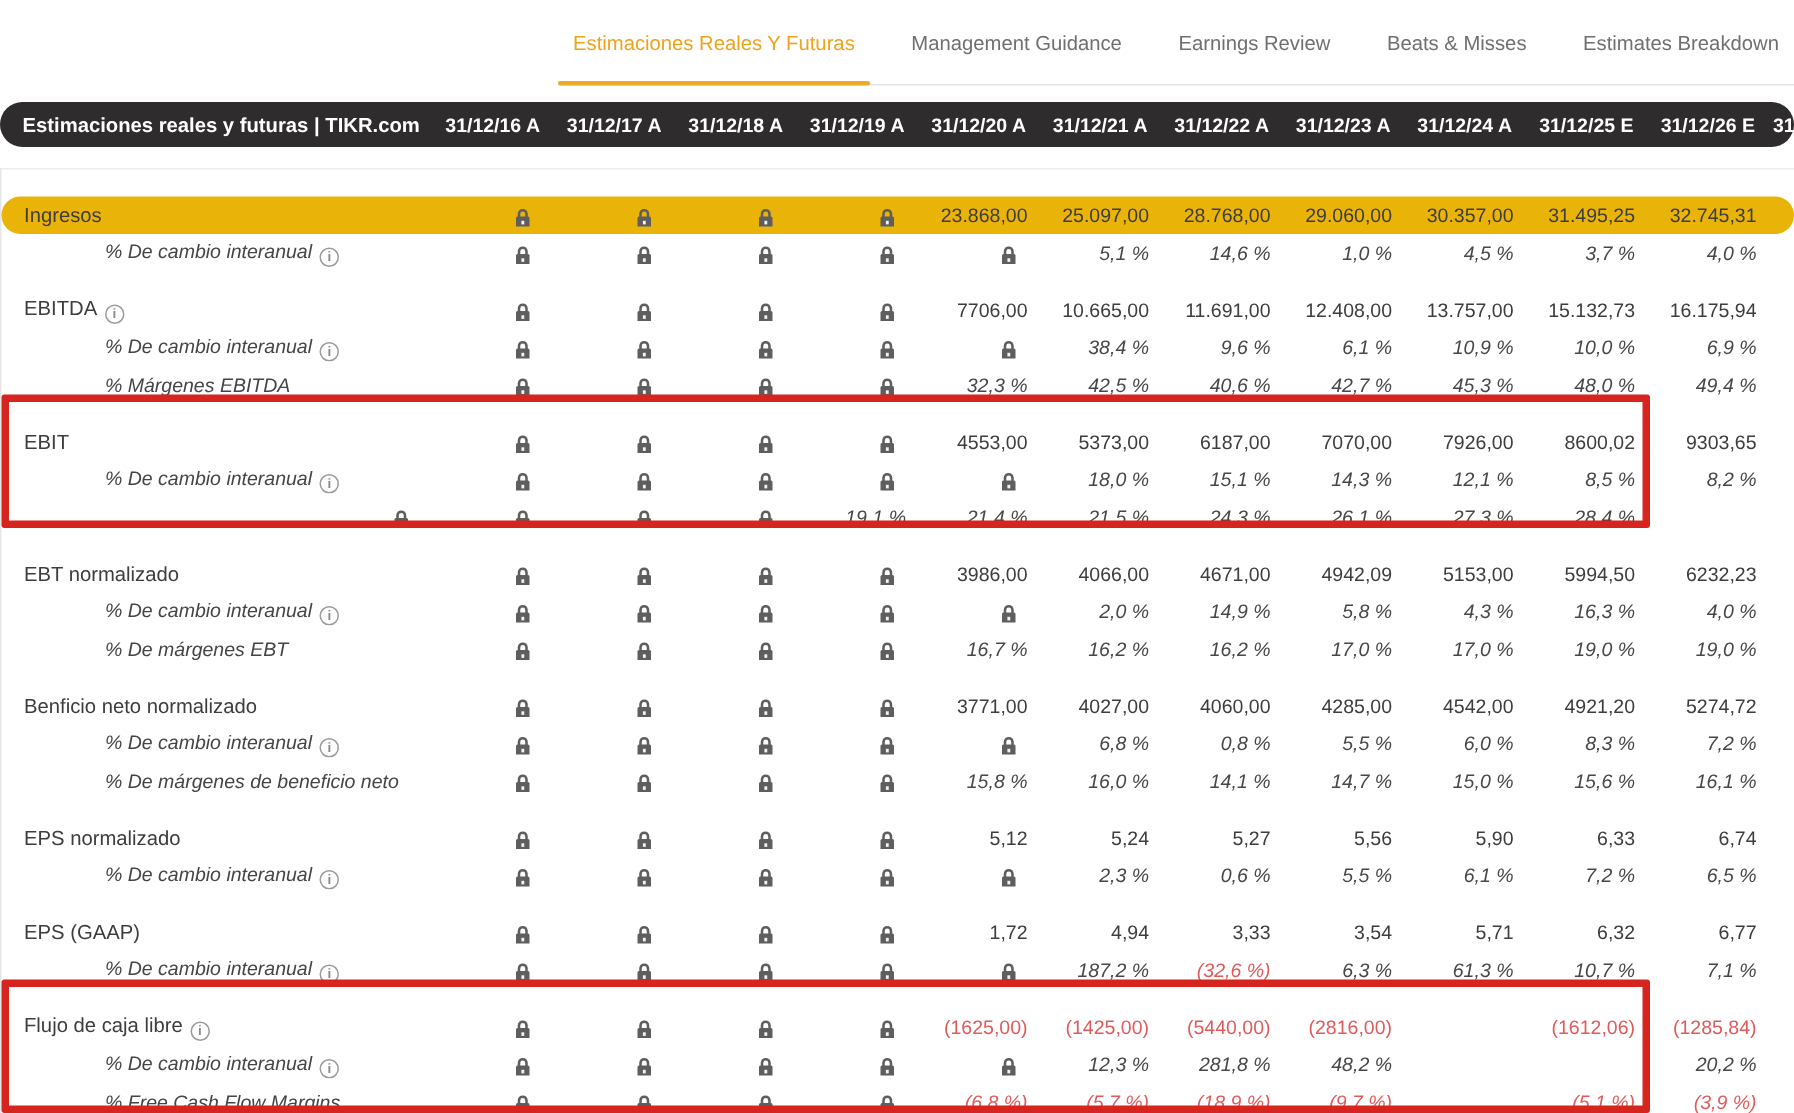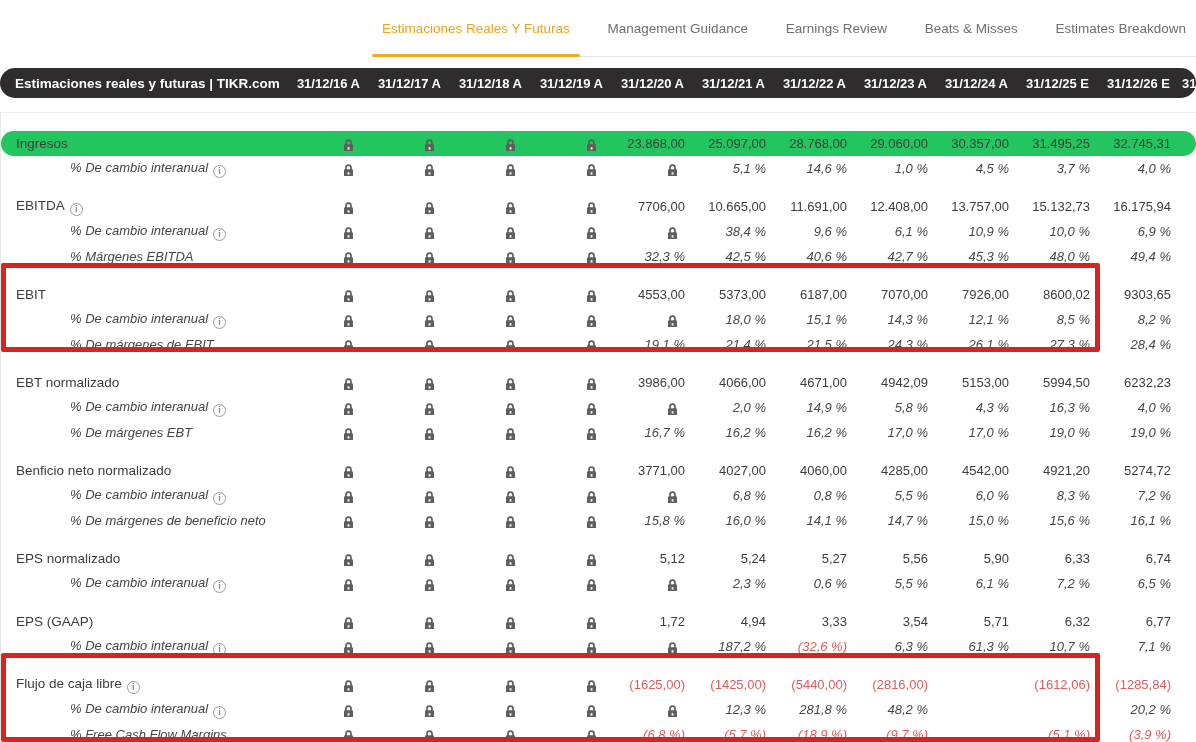--- a/index.html
+++ b/index.html
@@ -39,21 +39,21 @@
   .thead .hcell { text-align:right; padding-right:6px; white-space:nowrap; overflow:hidden; }
   .thead .hcell:last-child { text-align:left; padding:0 0 0 6px; }
   
   .tbody {
     position:relative; margin-top:14px; border-top:1px solid #ececec;
     border-left:1px solid #e6e6e6; padding-top:5px; min-height:625px;
   }
   .section { margin-top:13px; }
   .section:first-child { margin-top:0; }
   .row { height:25px; font-size:13px; }
-  .row.beige { background:#22c55e; }
+  .row.beige { background:#eab308; }
   .row .label { padding-left:15px; white-space:nowrap; overflow:hidden; font-size:13.5px; color:#3d3d3d; }
   .row.sub .label { padding-left:37px; font-style:italic; font-size:13px; color:#454545;margin-left:32px; }
   .row.sub .cell { font-style:italic; color:#474747; }
   .cell { text-align:right; padding-right:6px; white-space:nowrap; overflow:hidden; }
   .cell .neg { color:#e05b5b; }
   .lock { display:inline-block; vertical-align:middle; margin:0 6px -2px 0; }
   .info {
     display:inline-flex; width:13px; height:13px; margin-left:5px;
     border:1px solid #9b9b9b; border-radius:50%; color:#8a8a8a;
     font-size:9px; font-style:normal; font-weight:bold;
@@ -329,21 +329,20 @@
           </svg></div>
         <div class="cell"><span>18,0 %</span></div>
         <div class="cell"><span>15,1 %</span></div>
         <div class="cell"><span>14,3 %</span></div>
         <div class="cell"><span>12,1 %</span></div>
         <div class="cell"><span>8,5 %</span></div>
         <div class="cell"><span>8,2 %</span></div>
         <div class="cell"></div>
       </div>
       <div class="row grid-row sub">
-        <div class="label"><span>% De márgenes de EBIT</span></div>
         <div class="cell"><svg class="lock" width="13" height="15" viewBox="0 0 13 15">
             <path d="M4 7 V4.6 a2.5 2.5 0 0 1 5 0 V7" fill="none" stroke="#5e5e5e" stroke-width="1.7"></path>
             <rect x="2" y="6.3" width="9" height="8" rx="1" fill="#5e5e5e"></rect>
             <rect x="5.6" y="9.2" width="1.9" height="2.4" fill="#f2f2f2"></rect>
           </svg></div>
         <div class="cell"><svg class="lock" width="13" height="15" viewBox="0 0 13 15">
             <path d="M4 7 V4.6 a2.5 2.5 0 0 1 5 0 V7" fill="none" stroke="#5e5e5e" stroke-width="1.7"></path>
             <rect x="2" y="6.3" width="9" height="8" rx="1" fill="#5e5e5e"></rect>
             <rect x="5.6" y="9.2" width="1.9" height="2.4" fill="#f2f2f2"></rect>
           </svg></div>

